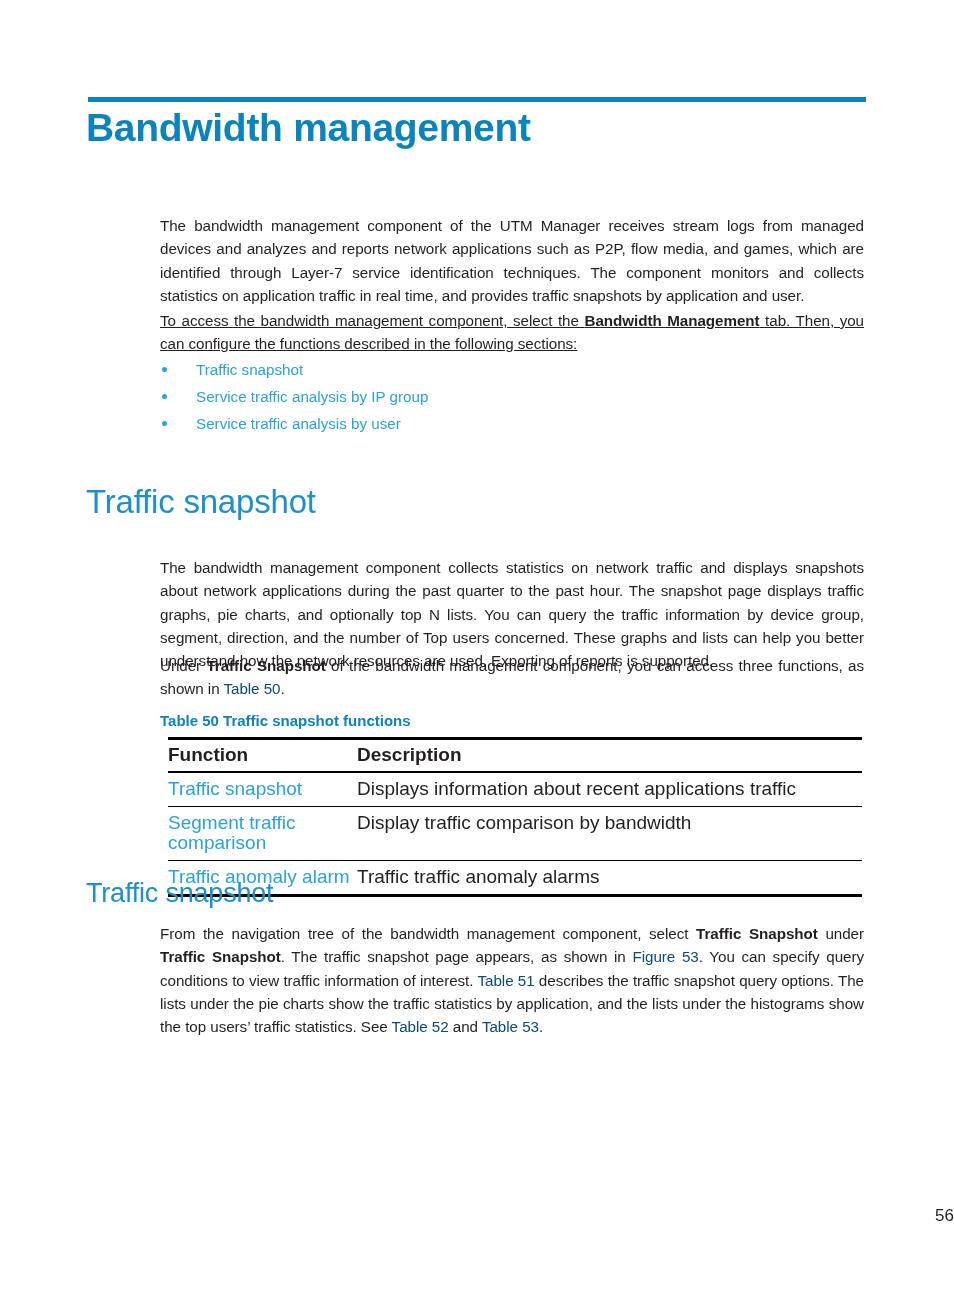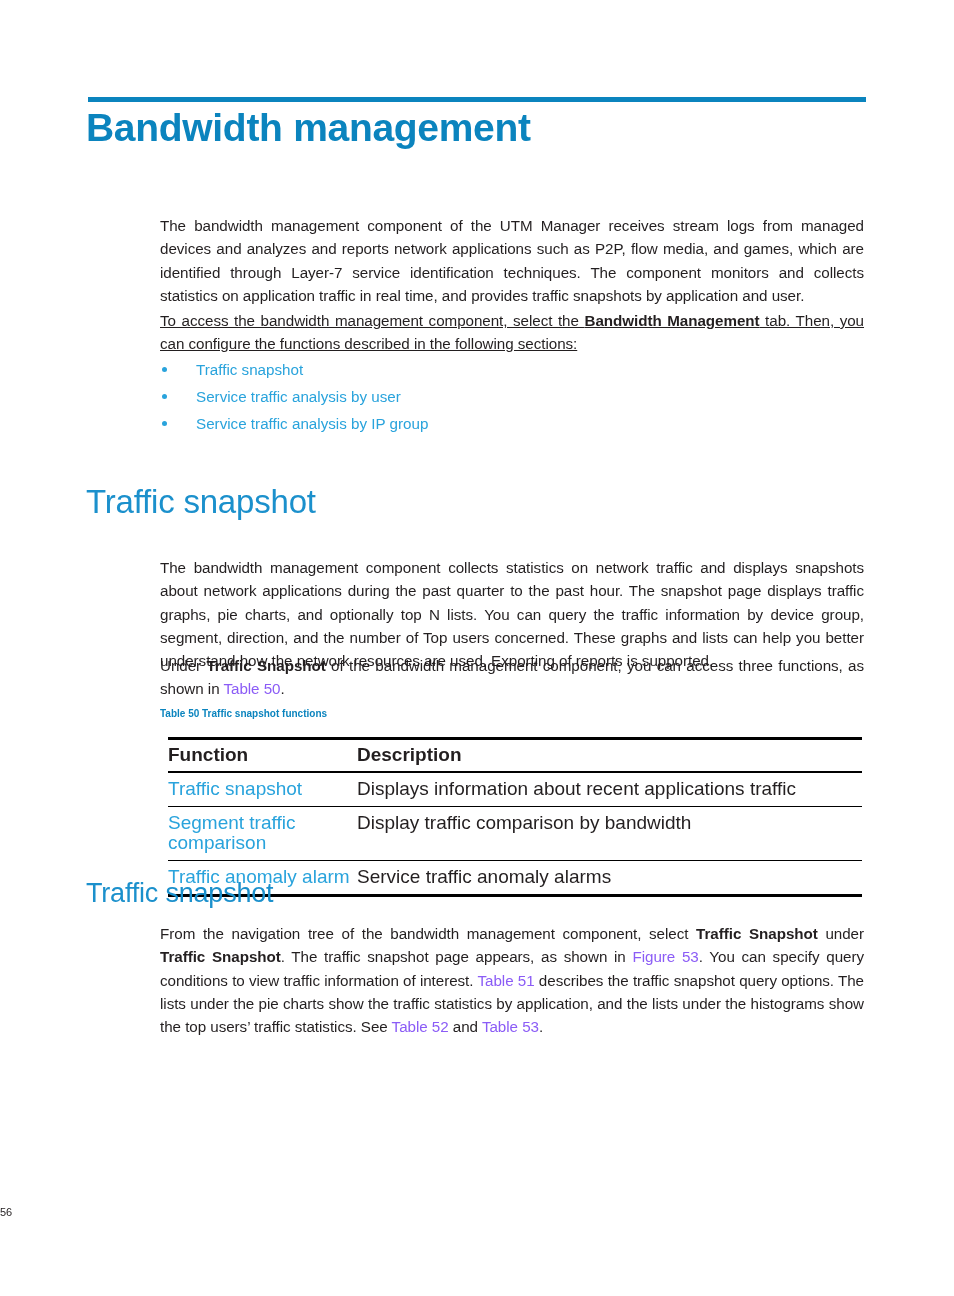--- a/index.html
+++ b/index.html
@@ -55,21 +55,21 @@
   p.body {
     margin: 0;
     font-size: 15.2px;
     line-height: 23.3px;
     text-align: justify;
     text-justify: inter-word;
     color: #231f20;
     letter-spacing: -0.05px;
   }
   b, strong { font-weight: 700; color: #231f20; }
-  .lnk { color: #8b5cf6; }
+  .lnk { color: #0c4a6e; }
 
   
   .bullets {
     position: absolute;
     left: 160px;
     width: 704px;
   }
   .bullet-row {
     position: relative;
     height: 27px;
@@ -115,25 +115,26 @@
     color: #1b90cc;
     letter-spacing: -0.2px;
     white-space: nowrap;
   }
 
   
   .table-caption {
     position: absolute;
     left: 160px;
     width: 704px;
-    font-size: 10px;
+    font-size: 15px;
     line-height: 20px;
     font-weight: 700;
     color: #0b84be;
     white-space: nowrap;
+    margin-top: 7px;
   }
   .tbl-wrap {
     position: absolute;
     left: 168px;
     width: 694px;
   }
   table.data {
     width: 694px;
     border-collapse: collapse;
     table-layout: fixed;
@@ -167,22 +168,22 @@
     width: 694px;
   }
   .cell-link { color: #29a3dc; }
 
   
   .page-number {
     position: absolute;
     left: 0;
     top: 1206px;
     width: 954px;
-    text-align: left;
-    font-size: 11px;
+    text-align: right;
+    font-size: 17px;
     color: #231f20;
   }
 </style>
 </head>
 <body>
 
 <div class="page">
 
   <div class="title-rule"></div>
   <div class="chapter-title">Bandwidth management</div>
@@ -195,25 +196,25 @@
     <p class="body"><span>To access the bandwidth management component, select the </span><b>Bandwidth Management</b><span> tab. Then, you can configure the functions described in the following sections:</span></p>
   </div>
 
   <div class="bullets" style="top:358px;">
     <div class="bullet-row">
       <span class="bullet-dot"></span>
       <span class="bullet-label">Traffic snapshot</span>
     </div>
     <div class="bullet-row">
       <span class="bullet-dot"></span>
-      <span class="bullet-label">Service traffic analysis by user</span>
+      <span class="bullet-label">Service traffic analysis by IP group</span>
     </div>
     <div class="bullet-row">
       <span class="bullet-dot"></span>
-      <span class="bullet-label">Service traffic analysis by IP group</span>
+      <span class="bullet-label">Service traffic analysis by user</span>
     </div>
   </div>
 
   <div class="h1-sec" style="top:482px;">Traffic snapshot</div>
 
   <div class="body-col" style="top:556px;">
     <p class="body"><span>The bandwidth management component collects statistics on network traffic and displays snapshots about network applications during the past quarter to the past hour. The snapshot page displays traffic graphs, pie charts, and optionally top N lists. You can query the traffic information by device group, segment, direction, and the number of Top users concerned. These graphs and lists can help you better understand how the network resources are used. Exporting of reports is supported.</span></p>
   </div>
 
   <div class="body-col" style="top:654px;">
@@ -239,21 +240,21 @@
         <tr>
           <td><span class="cell-link">Traffic snapshot</span></td>
           <td>Displays information about recent applications traffic</td>
         </tr>
         <tr>
           <td><span class="cell-link">Segment traffic comparison</span></td>
           <td>Display traffic comparison by bandwidth</td>
         </tr>
         <tr>
           <td><span class="cell-link">Traffic anomaly alarm</span></td>
-          <td>Service traffic anomaly alarms</td>
+          <td>Traffic traffic anomaly alarms</td>
         </tr>
       </tbody>
     </table>
     <div class="rule-bottom"></div>
   </div>
 
   <div class="h2-sec" style="top:876px;">Traffic snapshot</div>
 
   <div class="body-col" style="top:922px;">
     <p class="body"><span>From the navigation tree of the bandwidth management component, select </span><b>Traffic Snapshot</b><span> under </span><b>Traffic Snapshot</b><span>. The traffic snapshot page appears, as shown in </span><span class="lnk">Figure 53</span><span>. You can specify query conditions to view traffic information of interest. </span><span class="lnk">Table 51</span><span> describes the traffic snapshot query options. The lists under the pie charts show the traffic statistics by application, and the lists under the histograms show the top users’ traffic statistics. See </span><span class="lnk">Table 52</span><span> and </span><span class="lnk">Table 53</span><span>.</span></p>

